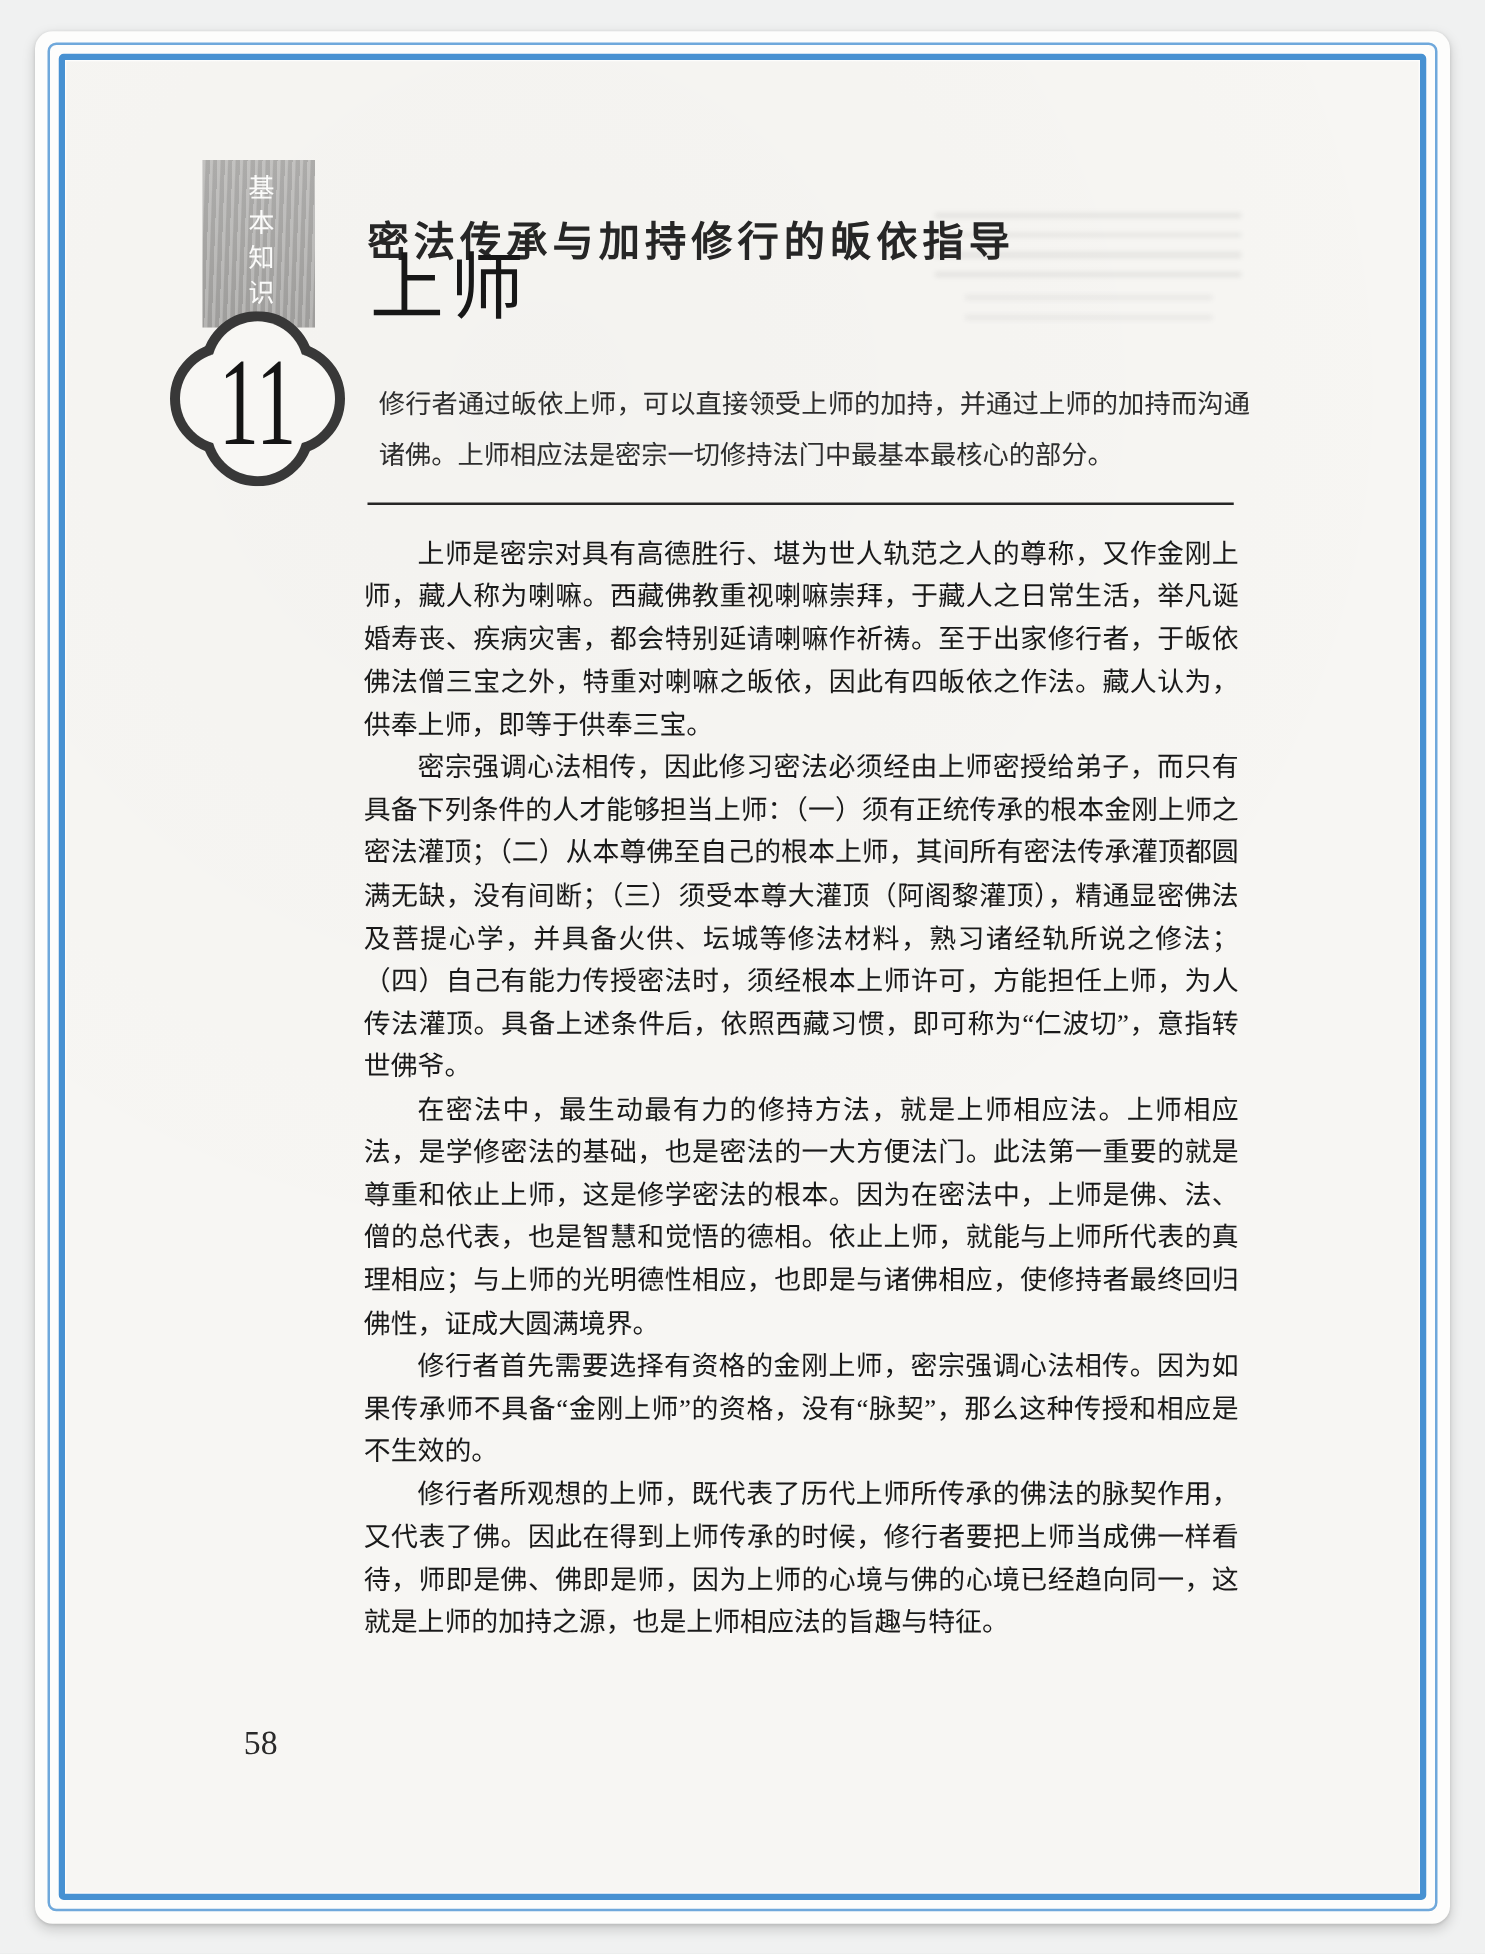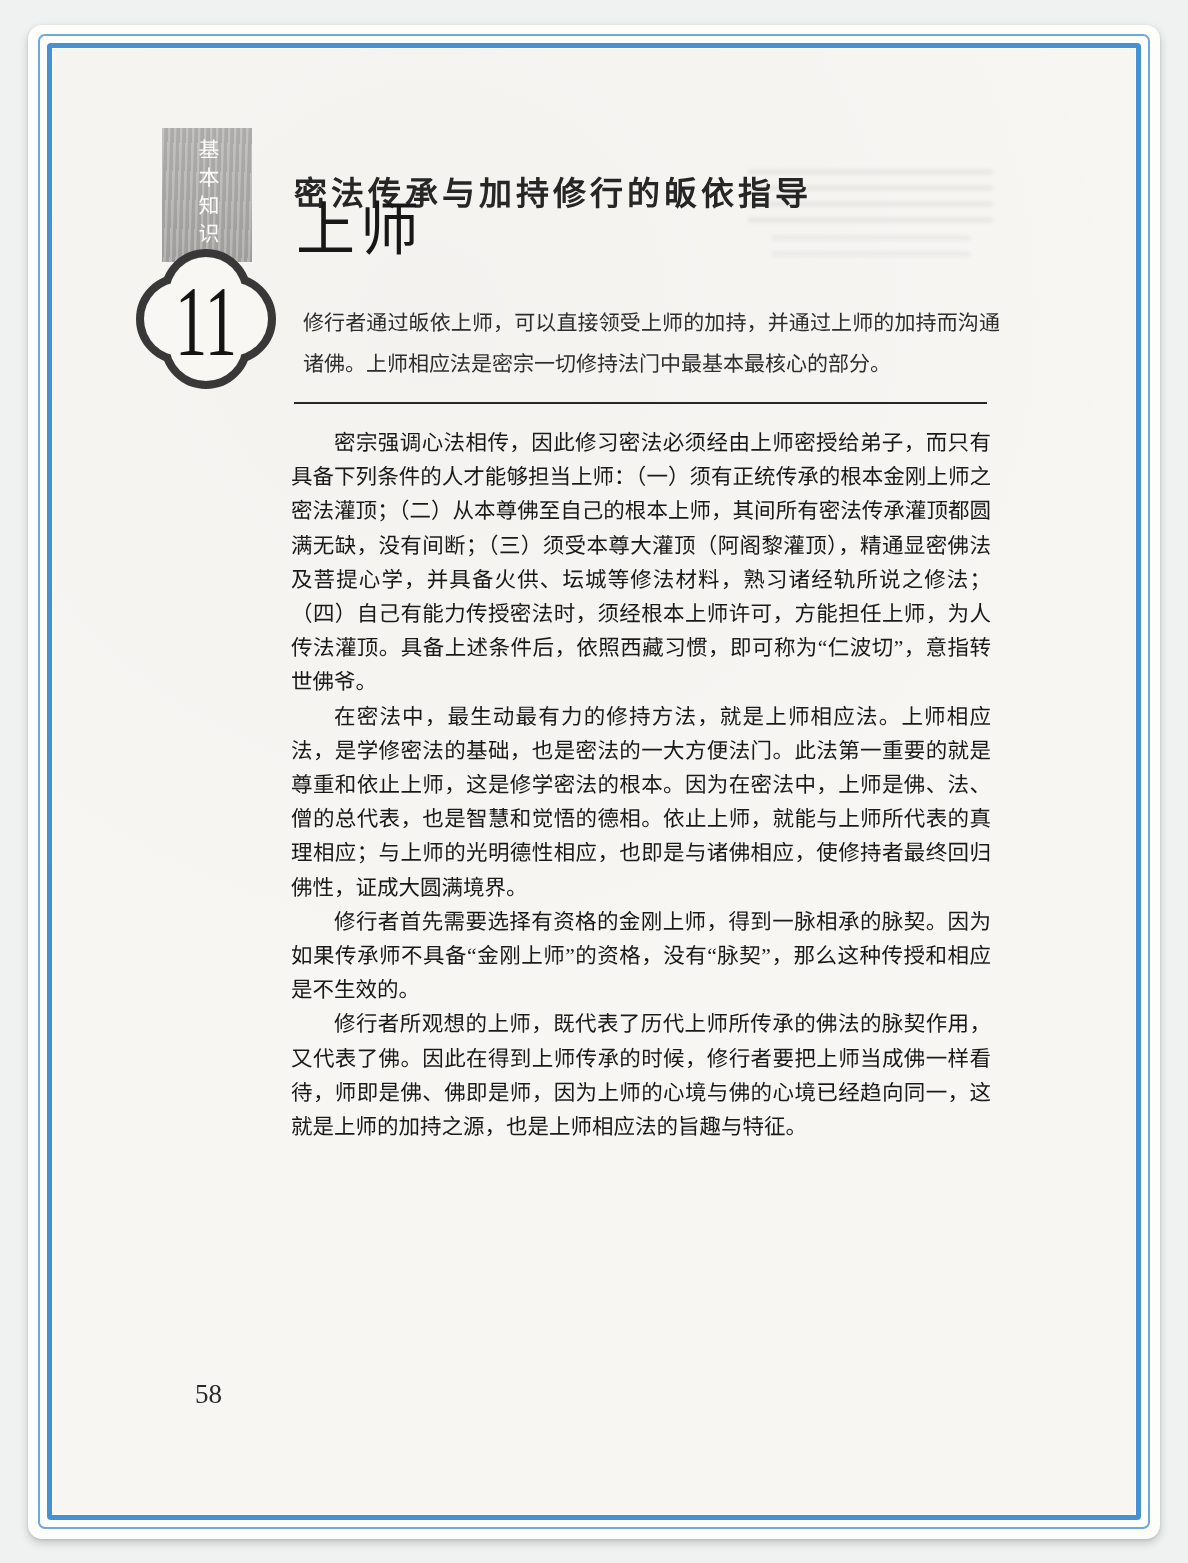--- a/index.html
+++ b/index.html
@@ -109,21 +109,22 @@
 
   <div class="kicker">密法传承与加持修行的皈依指导</div>
 
   <div class="title">上师</div>
 
   <div class="intro">修行者通过皈依上师，可以直接领受上师的加持，并通过上师的加持而沟通诸佛。上师相应法是密宗一切修持法门中最基本最核心的部分。</div>
 
   <div class="rule"></div>
 
   <div class="body-text">
+    <p>上师是密宗对具有高德胜行、堪为世人轨范之人的尊称，又作金刚上师，藏人称为喇嘛。西藏佛教重视喇嘛崇拜，于藏人之日常生活，举凡诞婚寿丧、疾病灾害，都会特别延请喇嘛作祈祷。至于出家修行者，于皈依佛法僧三宝之外，特重对喇嘛之皈依，因此有四皈依之作法。藏人认为，供奉上师，即等于供奉三宝。</p>
     <p>密宗强调心法相传，因此修习密法必须经由上师密授给弟子，而只有具备下列条件的人才能够担当上师：（一）须有正统传承的根本金刚上师之密法灌顶；（二）从本尊佛至自己的根本上师，其间所有密法传承灌顶都圆满无缺，没有间断；（三）须受本尊大灌顶（阿阁黎灌顶），精通显密佛法及菩提心学，并具备火供、坛城等修法材料，熟习诸经轨所说之修法；（四）自己有能力传授密法时，须经根本上师许可，方能担任上师，为人传法灌顶。具备上述条件后，依照西藏习惯，即可称为“仁波切”，意指转世佛爷。</p>
     <p>在密法中，最生动最有力的修持方法，就是上师相应法。上师相应法，是学修密法的基础，也是密法的一大方便法门。此法第一重要的就是尊重和依止上师，这是修学密法的根本。因为在密法中，上师是佛、法、僧的总代表，也是智慧和觉悟的德相。依止上师，就能与上师所代表的真理相应；与上师的光明德性相应，也即是与诸佛相应，使修持者最终回归佛性，证成大圆满境界。</p>
-    <p>修行者首先需要选择有资格的金刚上师，得到一脉相承的脉契。因为如果传承师不具备“金刚上师”的资格，没有“脉契”，那么这种传授和相应是不生效的。</p>
+    <p>修行者首先需要选择有资格的金刚上师，密宗强调心法相传。因为如果传承师不具备“金刚上师”的资格，没有“脉契”，那么这种传授和相应是不生效的。</p>
     <p>修行者所观想的上师，既代表了历代上师所传承的佛法的脉契作用，又代表了佛。因此在得到上师传承的时候，修行者要把上师当成佛一样看待，师即是佛、佛即是师，因为上师的心境与佛的心境已经趋向同一，这就是上师的加持之源，也是上师相应法的旨趣与特征。</p>
   </div>
 
   <div class="page-number">58</div>
 
 </div>
 
 </body></html>

